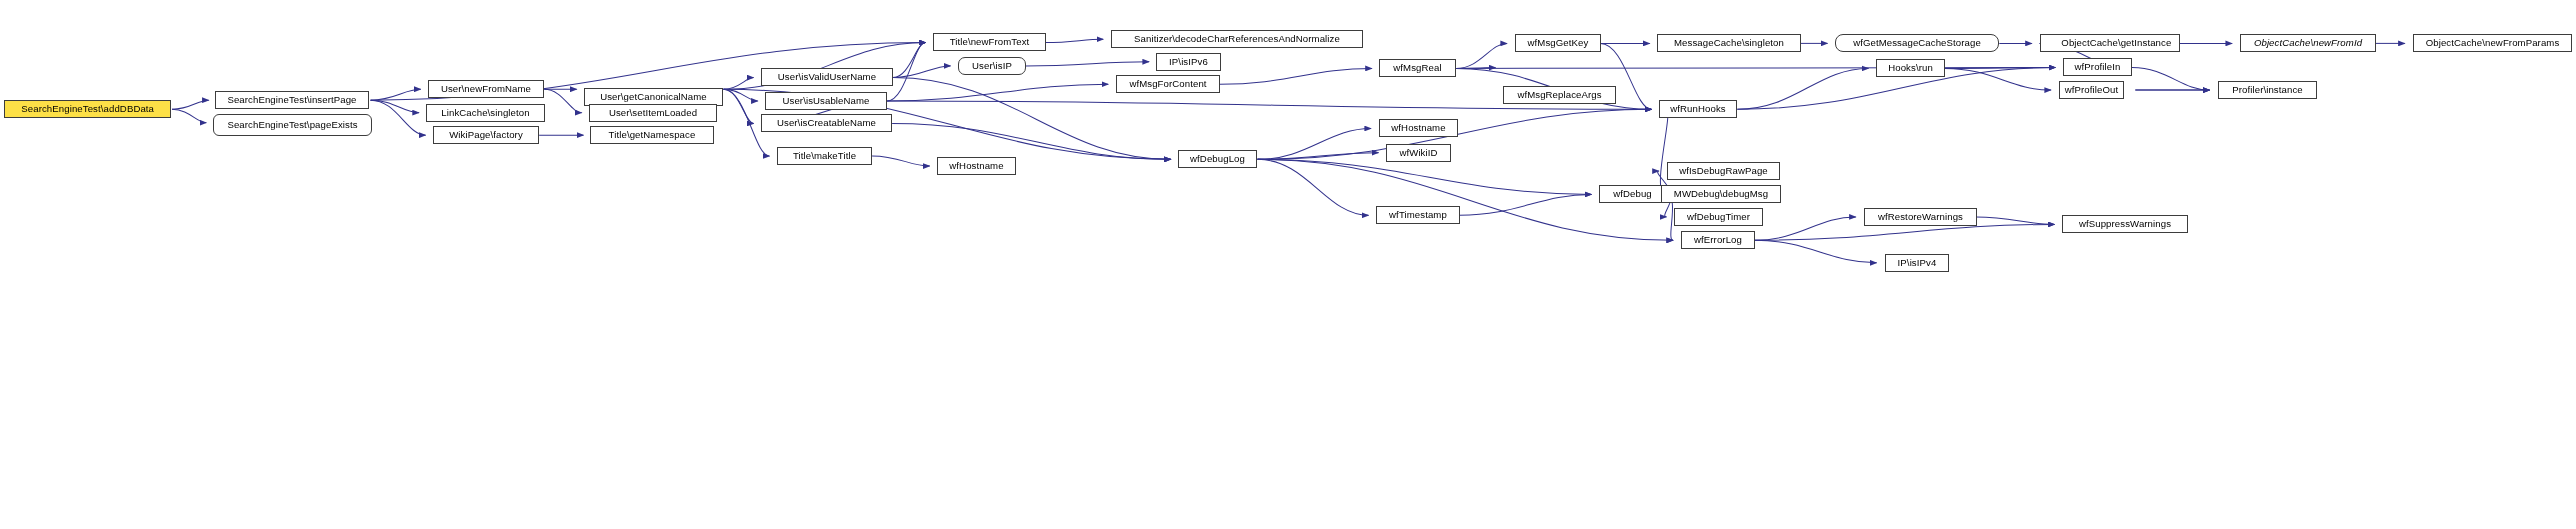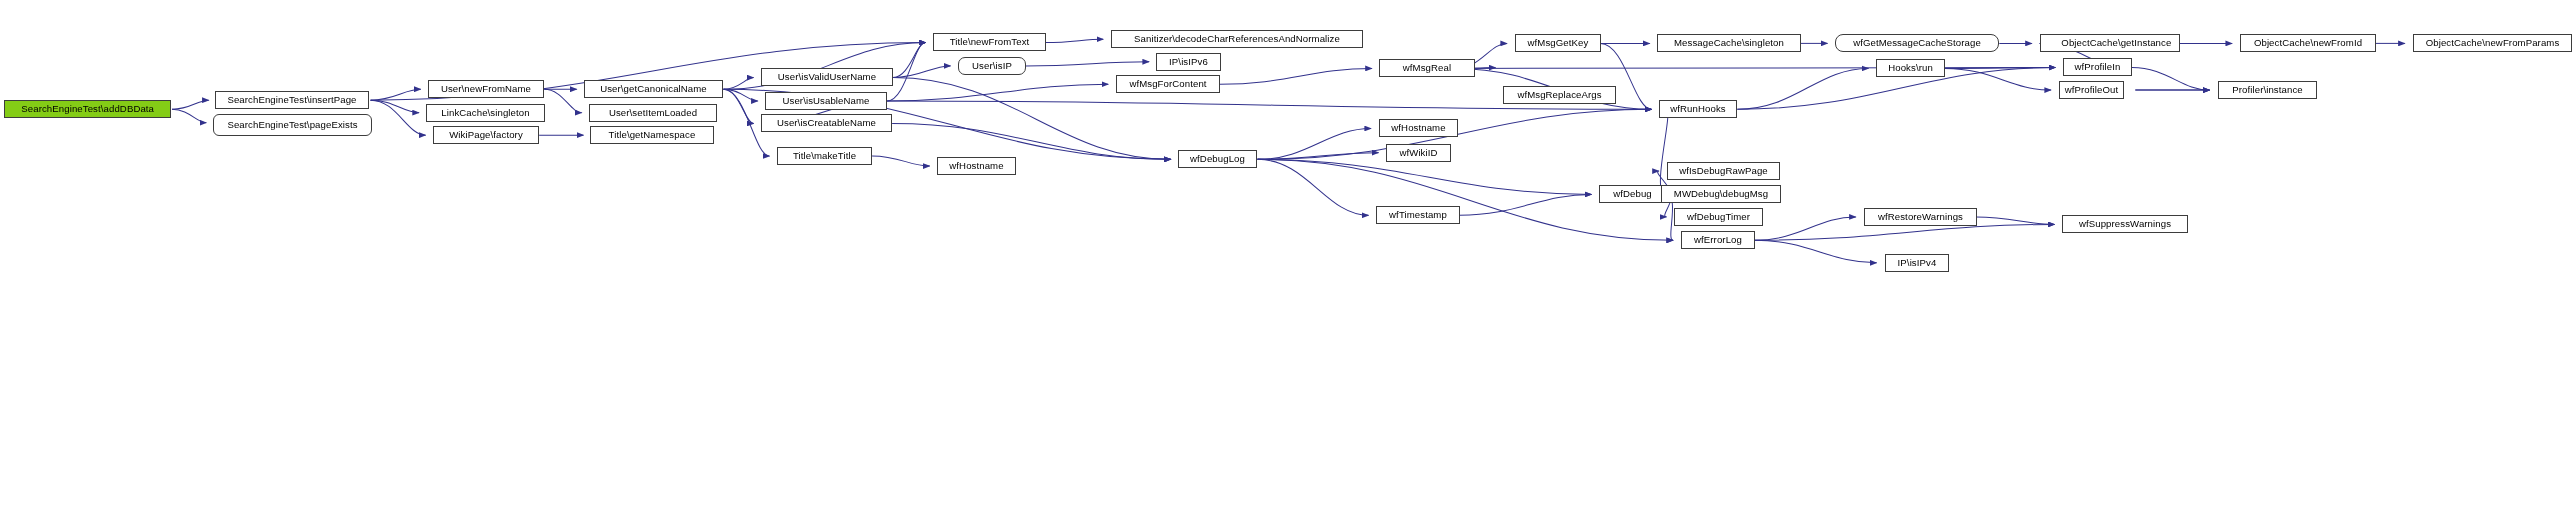--- a/index.html
+++ b/index.html
@@ -33,21 +33,21 @@
     align-items: center;
     justify-content: center;
     white-space: nowrap;
     font-size: 9.6px;
     line-height: 1;
     letter-spacing: 0.1px;
     padding: 0 3.3px;
     z-index: 2;
   }
   .node.root {
-    background: #84cc16;
+    background: #fde047;
     border: 0.8px solid #3d3d3d;
   }
 </style>
 </head>
 <body>
 
 <div id="graph">
   <svg id="edge-layer" width="2576" height="529" viewBox="0 0 3085 634">
     <defs>
       <marker id="arrow" markerWidth="9" markerHeight="7" refX="8" refY="3.5" orient="auto" markerUnits="userSpaceOnUse">
@@ -130,21 +130,21 @@
       </div>
       <div class="node" style="left: 428px; top: 80px; width: 116px; height: 18.4px;">
         <span>User\newFromName</span>
       </div>
       <div class="node" style="left: 426px; top: 104px; width: 119px; height: 18.4px;">
         <span>LinkCache\singleton</span>
       </div>
       <div class="node" style="left: 433px; top: 126px; width: 106px; height: 18.4px;">
         <span>WikiPage\factory</span>
       </div>
-      <div class="node" style="left: 584px; top: 80px; width: 139px; height: 18.4px;">
+      <div class="node" style="left: 584px; top: 88px; width: 139px; height: 18.4px;">
         <span>User\getCanonicalName</span>
       </div>
       <div class="node" style="left: 589px; top: 104px; width: 128px; height: 18.4px;">
         <span>User\setItemLoaded</span>
       </div>
       <div class="node" style="left: 590px; top: 126px; width: 124px; height: 18.4px;">
         <span>Title\getNamespace</span>
       </div>
       <div class="node" style="left: 761px; top: 68px; width: 132px; height: 18.4px;">
         <span>User\isValidUserName</span>
@@ -172,21 +172,21 @@
       </div>
       <div class="node" style="left: 1156px; top: 53px; width: 65px; height: 18.4px;">
         <span>IP\isIPv6</span>
       </div>
       <div class="node" style="left: 1116px; top: 75px; width: 104px; height: 18.4px;">
         <span>wfMsgForContent</span>
       </div>
       <div class="node" style="left: 1178px; top: 150px; width: 79px; height: 18.4px;">
         <span>wfDebugLog</span>
       </div>
-      <div class="node" style="left: 1379px; top: 59px; width: 96px; height: 18.4px;">
+      <div class="node" style="left: 1379px; top: 59px; width: 77px; height: 18.4px;">
         <span>wfMsgReal</span>
       </div>
       <div class="node" style="left: 1379px; top: 119px; width: 79px; height: 18.4px;">
         <span>wfHostname</span>
       </div>
       <div class="node" style="left: 1386px; top: 144px; width: 65px; height: 18.4px;">
         <span>wfWikiID</span>
       </div>
       <div class="node" style="left: 1376px; top: 206px; width: 84px; height: 18.4px;">
         <span>wfTimestamp</span>
@@ -238,21 +238,21 @@
       </div>
       <div class="node" style="left: 2059px; top: 81px; width: 65px; height: 18.4px;">
         <span>wfProfileOut</span>
       </div>
       <div class="node" style="left: 2218px; top: 81px; width: 99px; height: 18.4px;">
         <span>Profiler\instance</span>
       </div>
       <div class="node" style="left: 2062px; top: 215px; width: 126px; height: 18.4px;">
         <span>wfSuppressWarnings</span>
       </div>
-      <div class="node" style="left: 2240px; top: 34px; width: 136px; height: 18.4px;">
+      <div class="node" style="left: 2240px; top: 34px; width: 136px; height: 18.4px; font-style: italic;">
         <span>ObjectCache\newFromId</span>
       </div>
       <div class="node" style="left: 2413px; top: 34px; width: 159px; height: 18.4px;">
         <span>ObjectCache\newFromParams</span>
       </div>
     </div>
 </div>
 
 
 </body></html>

